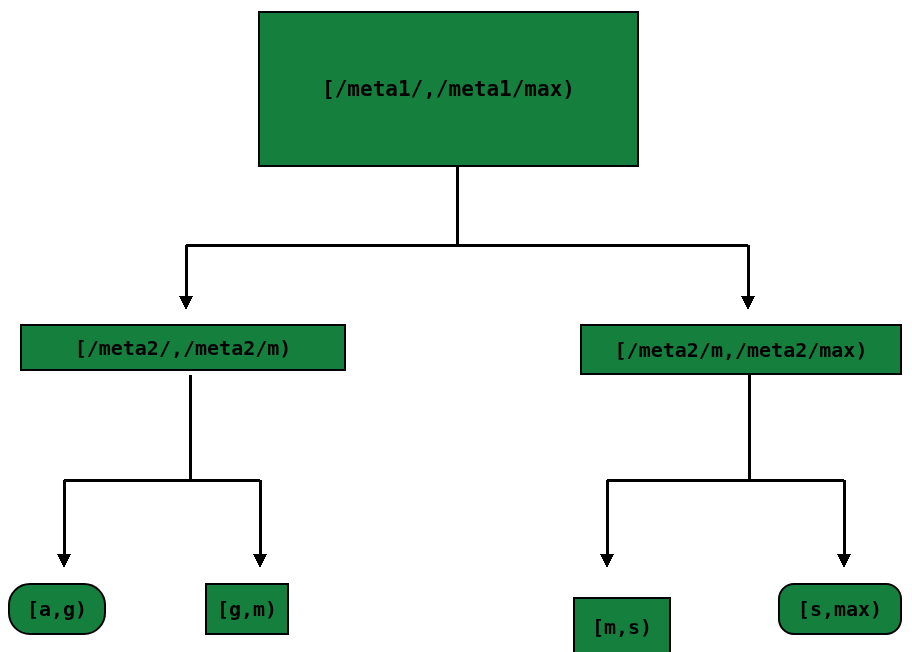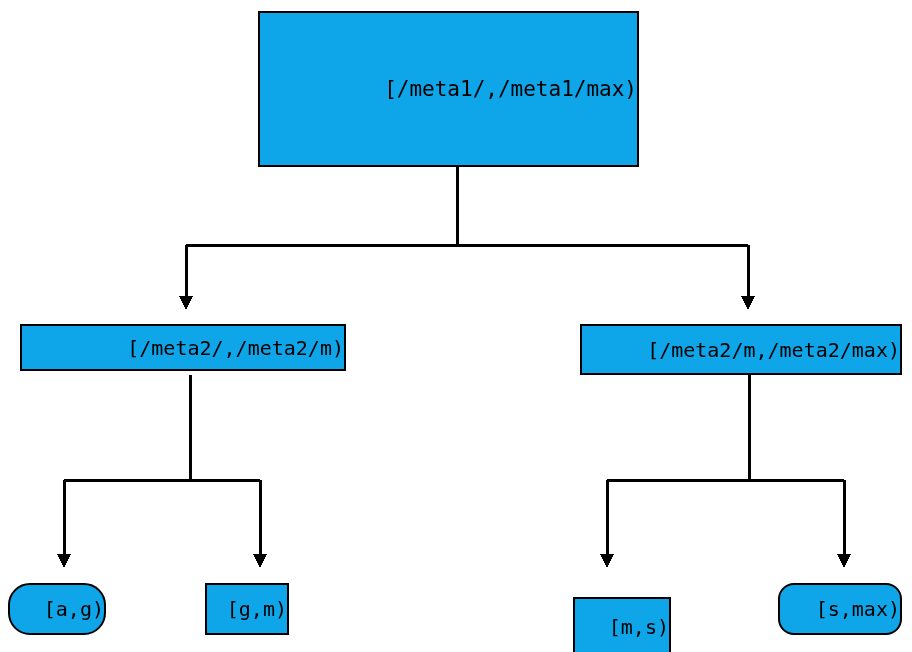--- a/index.html
+++ b/index.html
@@ -20,26 +20,27 @@
     left: 0;
     top: 0;
     width: 912px;
     height: 652px;
     pointer-events: none;
   }
   .tree-node {
     position: absolute;
     box-sizing: border-box;
     border: 2px solid #000000;
-    background: #0ea5e9;
+    background: #15803d;
     display: flex;
     align-items: center;
-    justify-content: flex-end;
+    justify-content: center;
     color: #000000;
     white-space: pre;
+    font-weight: bold;
   }
   .node-label {
     display: block;
     line-height: 1;
     color: #000000;
     white-space: pre;
   }
   #node-root {
     left: 258px;
     top: 11px;

